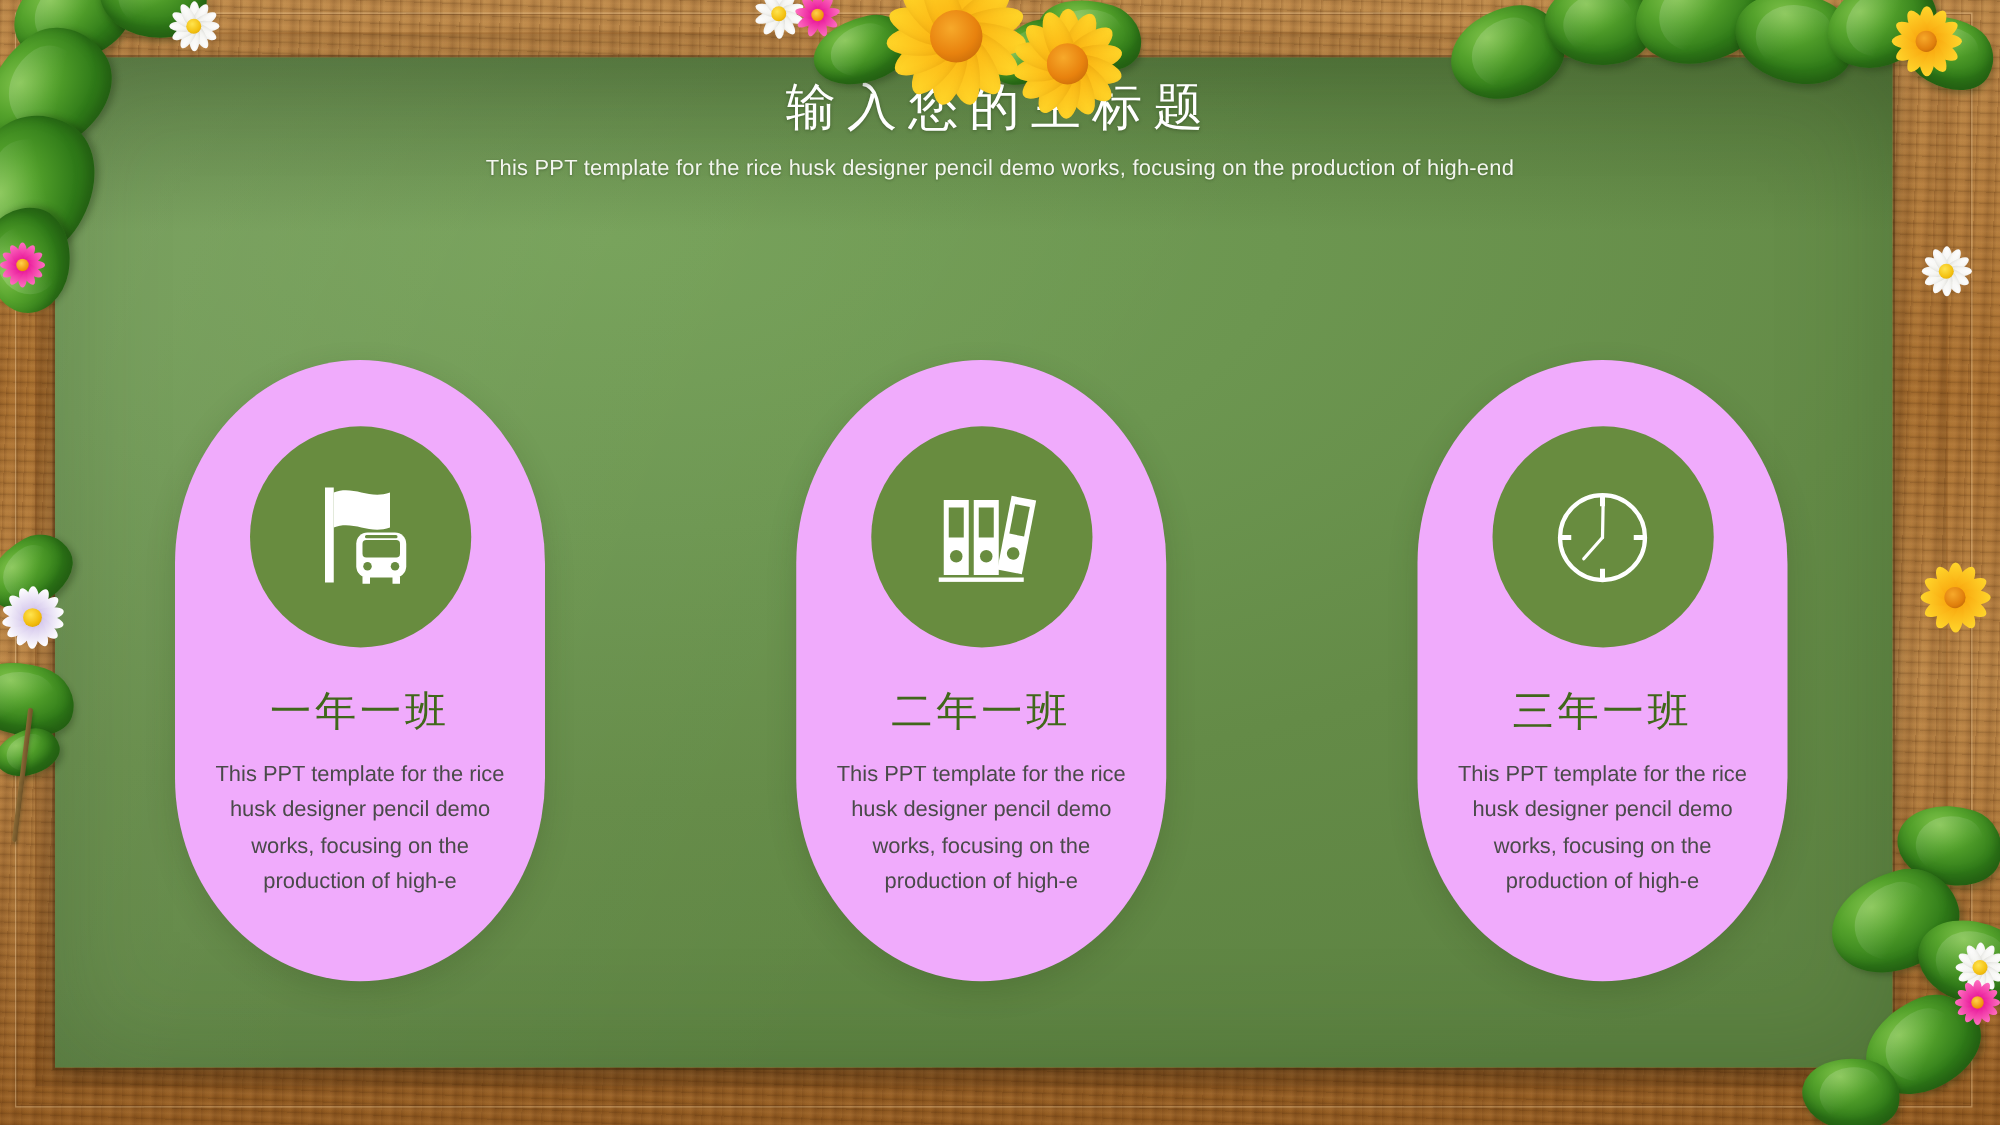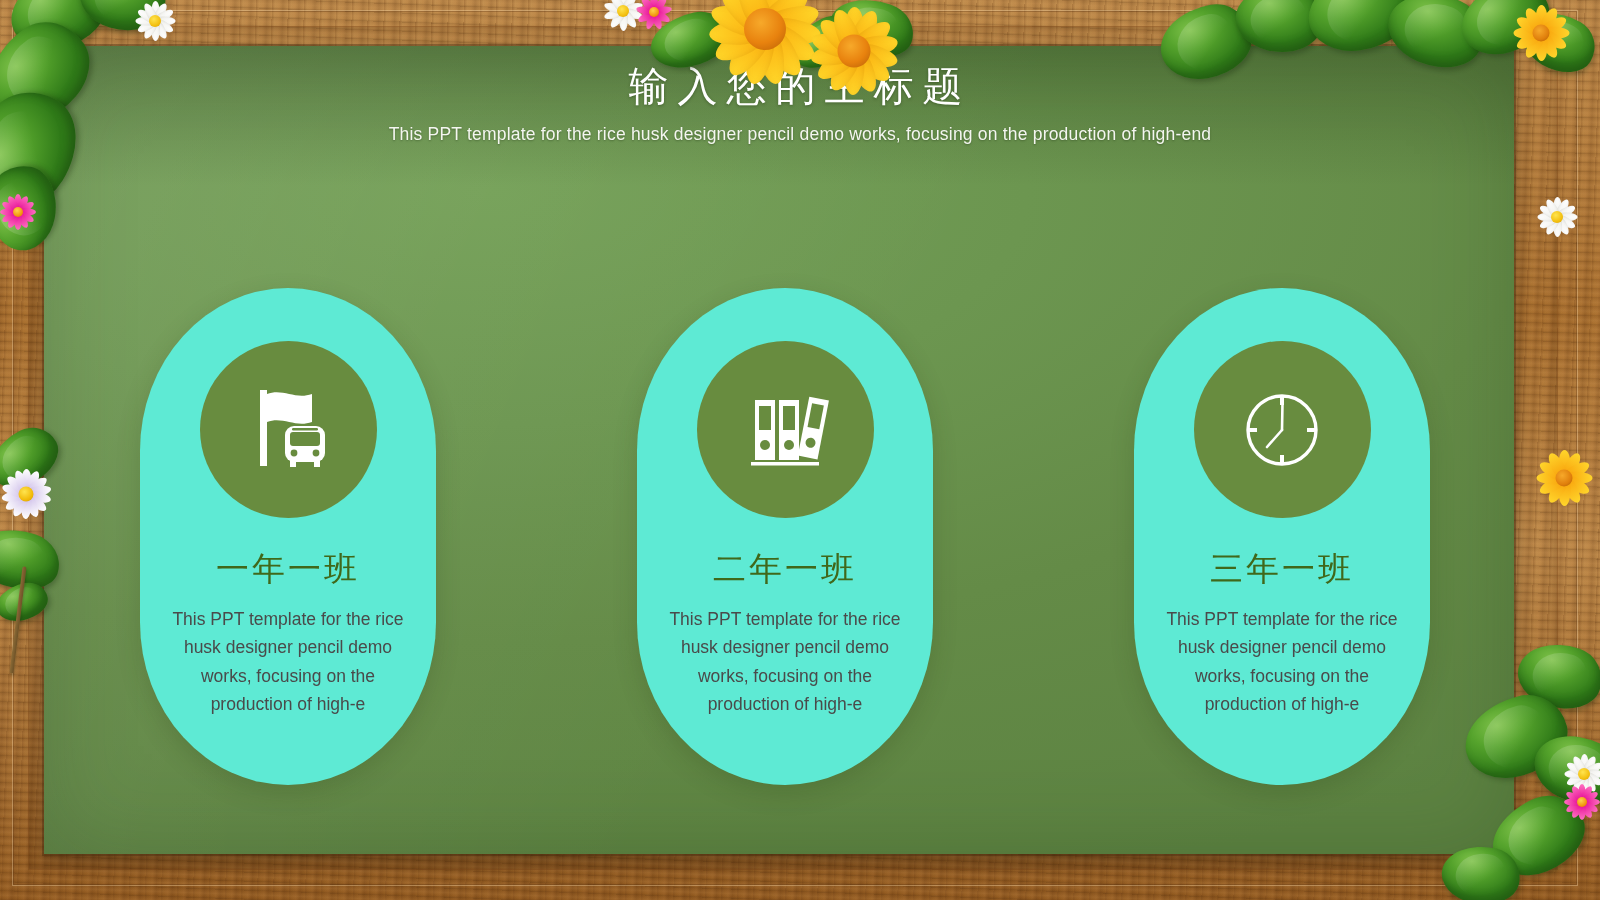--- a/index.html
+++ b/index.html
@@ -128,21 +128,21 @@
     top: 288px;
     width: 1290px;
     display: flex;
     justify-content: space-between;
     z-index: 11;
   }
   .card {
     position: relative;
     width: 296px;
     height: 497px;
-    background: #5eead4;
+    background: #f0abfc;
     border-radius: 150px / 165px;
     box-shadow: 0 8px 24px rgba(38,58,20,0.20);
     display: flex;
     flex-direction: column;
     align-items: center;
     padding-top: 53px;
     box-sizing: border-box;
   }
   .icon-circle {
     width: 177px;

